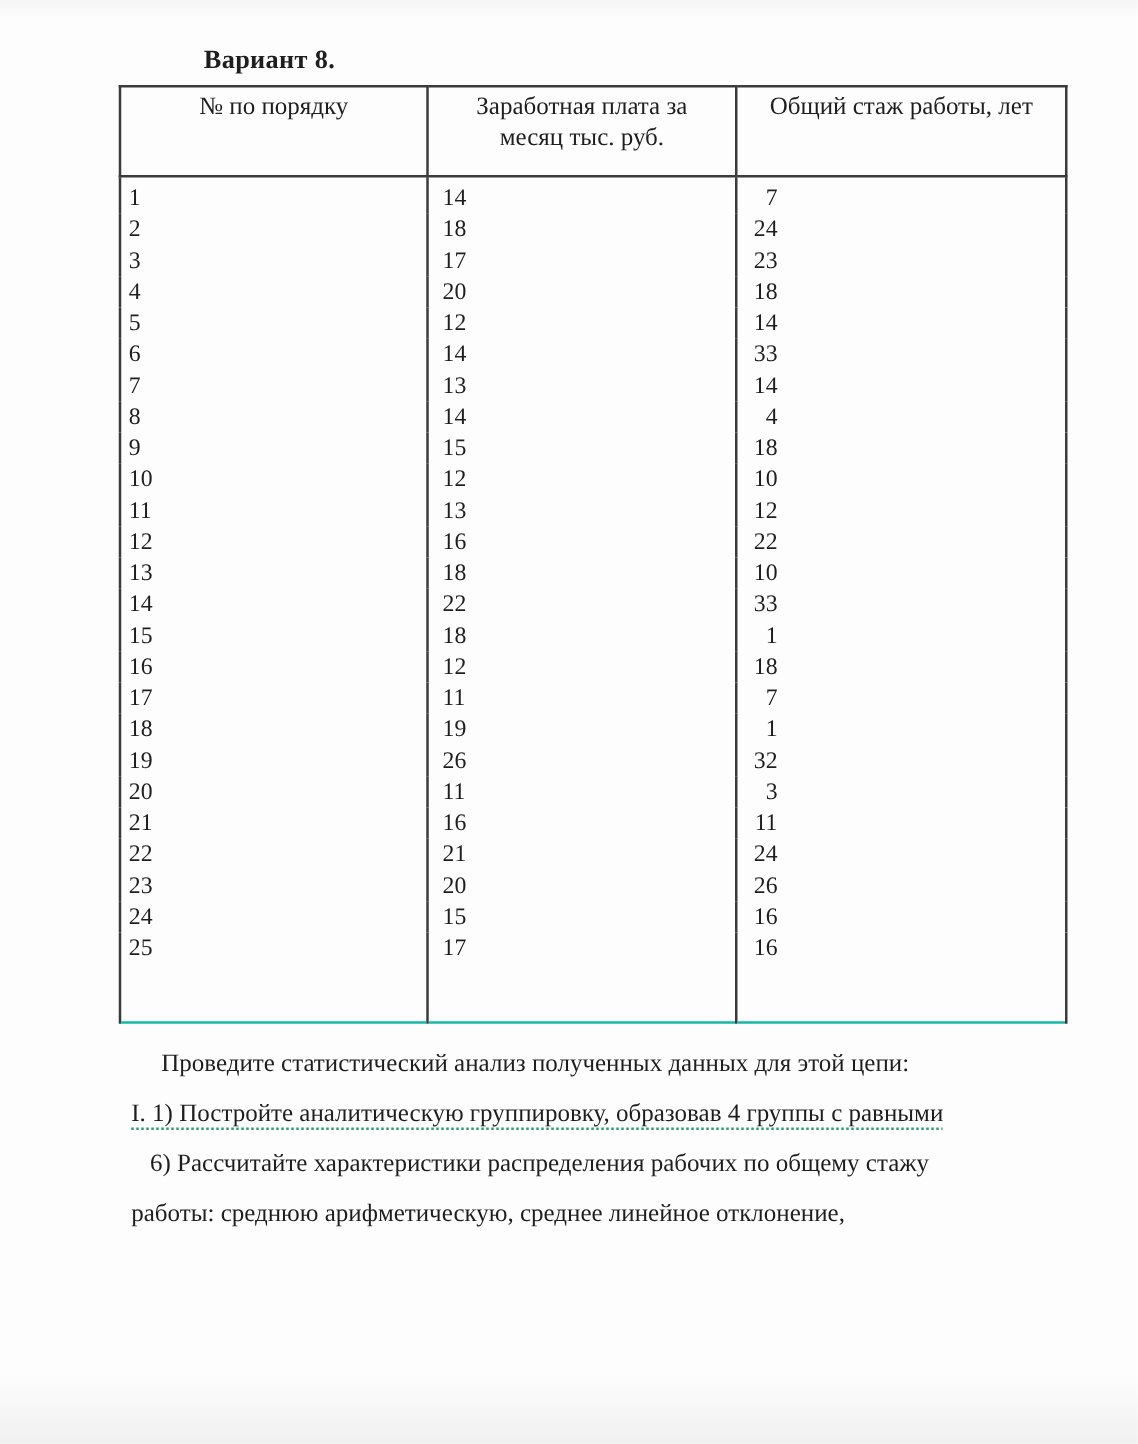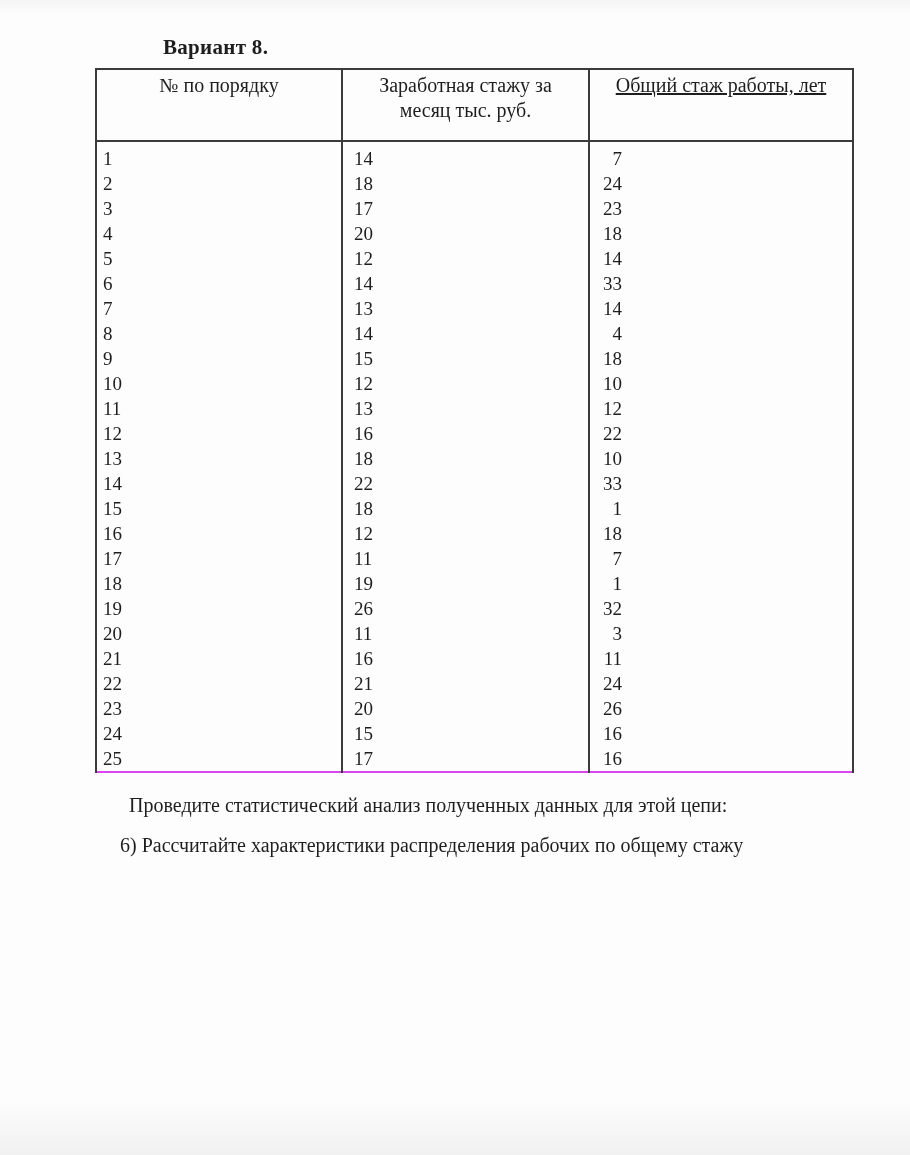--- a/index.html
+++ b/index.html
@@ -31,49 +31,49 @@
     margin: 0 0 0 11px;
     white-space: pre;
   }
   .task-line b { letter-spacing: 0.3px; }
 
   table.data-table {
     width: 757px;
     border-collapse: collapse;
     table-layout: fixed;
     margin-top: 8px;
-    border: 2px solid #d946ef;
+    border: 2px solid #14b8a6;
     background: transparent;
   }
   col.c1 { width: 246px; }
   col.c2 { width: 247px; }
   col.c3 { width: 264px; }
   .data-table th {
     border: 2px solid #3b3b3b;
     font-weight: normal;
     font-size: 20px;
     line-height: 25px;
     text-align: center;
     vertical-align: top;
     white-space: pre-line;
     padding: 3px 2px 17px 2px;
   }
-  .data-table th.h3 { padding-bottom: 42px; text-decoration: underline; }
+  .data-table th.h3 { padding-bottom: 42px; }
   .data-table td {
     border-left: 2px solid #3b3b3b;
     border-right: 2px solid #3b3b3b;
     border-top: none;
     border-bottom: none;
     font-size: 19px;
     line-height: 25px;
     padding: 0;
     vertical-align: top;
   }
   .data-table tbody tr:first-child td { padding-top: 4px; }
-  .data-table tbody tr:last-child td { }
+  .data-table tbody tr:last-child td { padding-bottom: 46px; }
   td.col-n { padding-left: 6px; }
   td.col-salary { padding-left: 11px; }
   td.col-exp { padding-left: 9px; }
   td.col-exp span {
     display: inline-block;
     width: 23px;
     text-align: right;
   }
   .instr {
     font-size: 20px;
@@ -101,21 +101,21 @@
 
   <table class="data-table">
     <colgroup>
       <col class="c1">
         <col class="c2">
         <col class="c3">
     </colgroup>
     <thead>
       <tr>
         <th class="h1">№ по порядку</th>
-        <th class="h2">Заработная стажу за
+        <th class="h2">Заработная плата за
 месяц тыс. руб.</th>
         <th class="h3">Общий стаж работы, лет</th>
       </tr>
     </thead>
     <tbody>
         <tr>
           <td class="col-n">1</td>
           <td class="col-salary">14</td>
           <td class="col-exp"><span>7</span></td>
         </tr>
@@ -237,19 +237,21 @@
         <tr>
           <td class="col-n">25</td>
           <td class="col-salary">17</td>
           <td class="col-exp"><span>16</span></td>
         </tr>
       </tbody>
   </table>
 
   <p class="instr first">Проведите статистический анализ полученных данных для этой цепи:</p>
 
+  <p class="instr"><span class="squiggle">I. 1) Постройте аналитическую группировку, образовав 4 группы с равными</span></p>
 
 
   <p class="instr indent">6) Рассчитайте характеристики распределения рабочих по общему стажу</p>
 
+  <p class="instr">работы: среднюю арифметическую, среднее линейное отклонение,</p>
 
 
 </div>
 
 </body></html>

